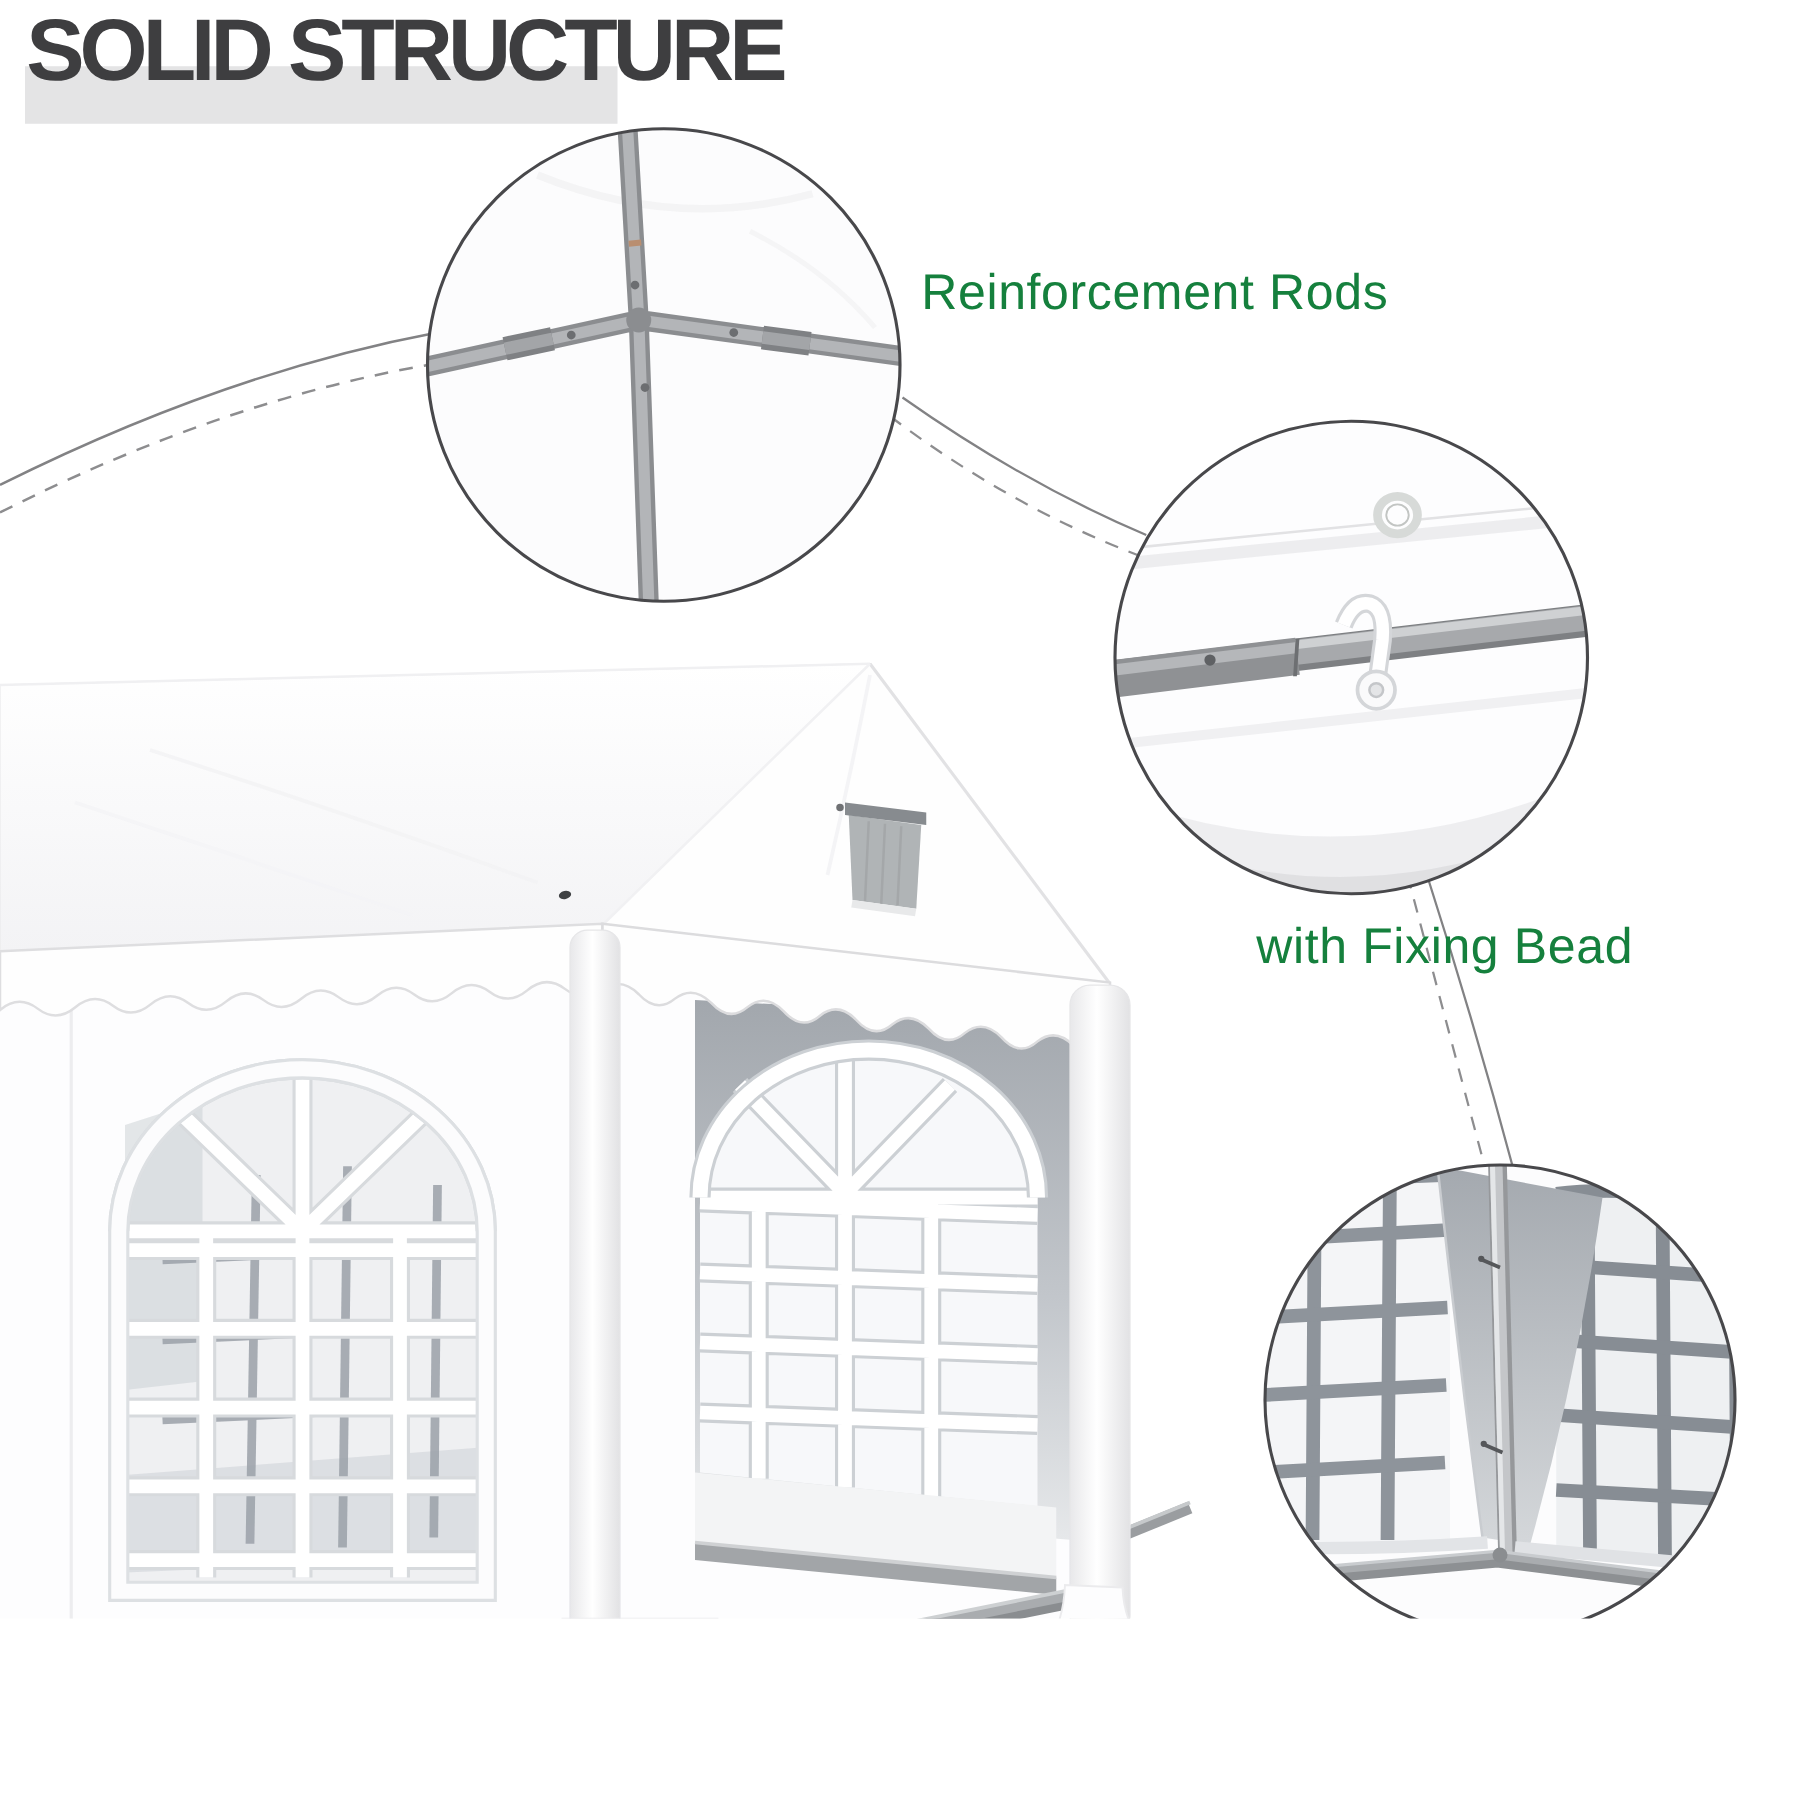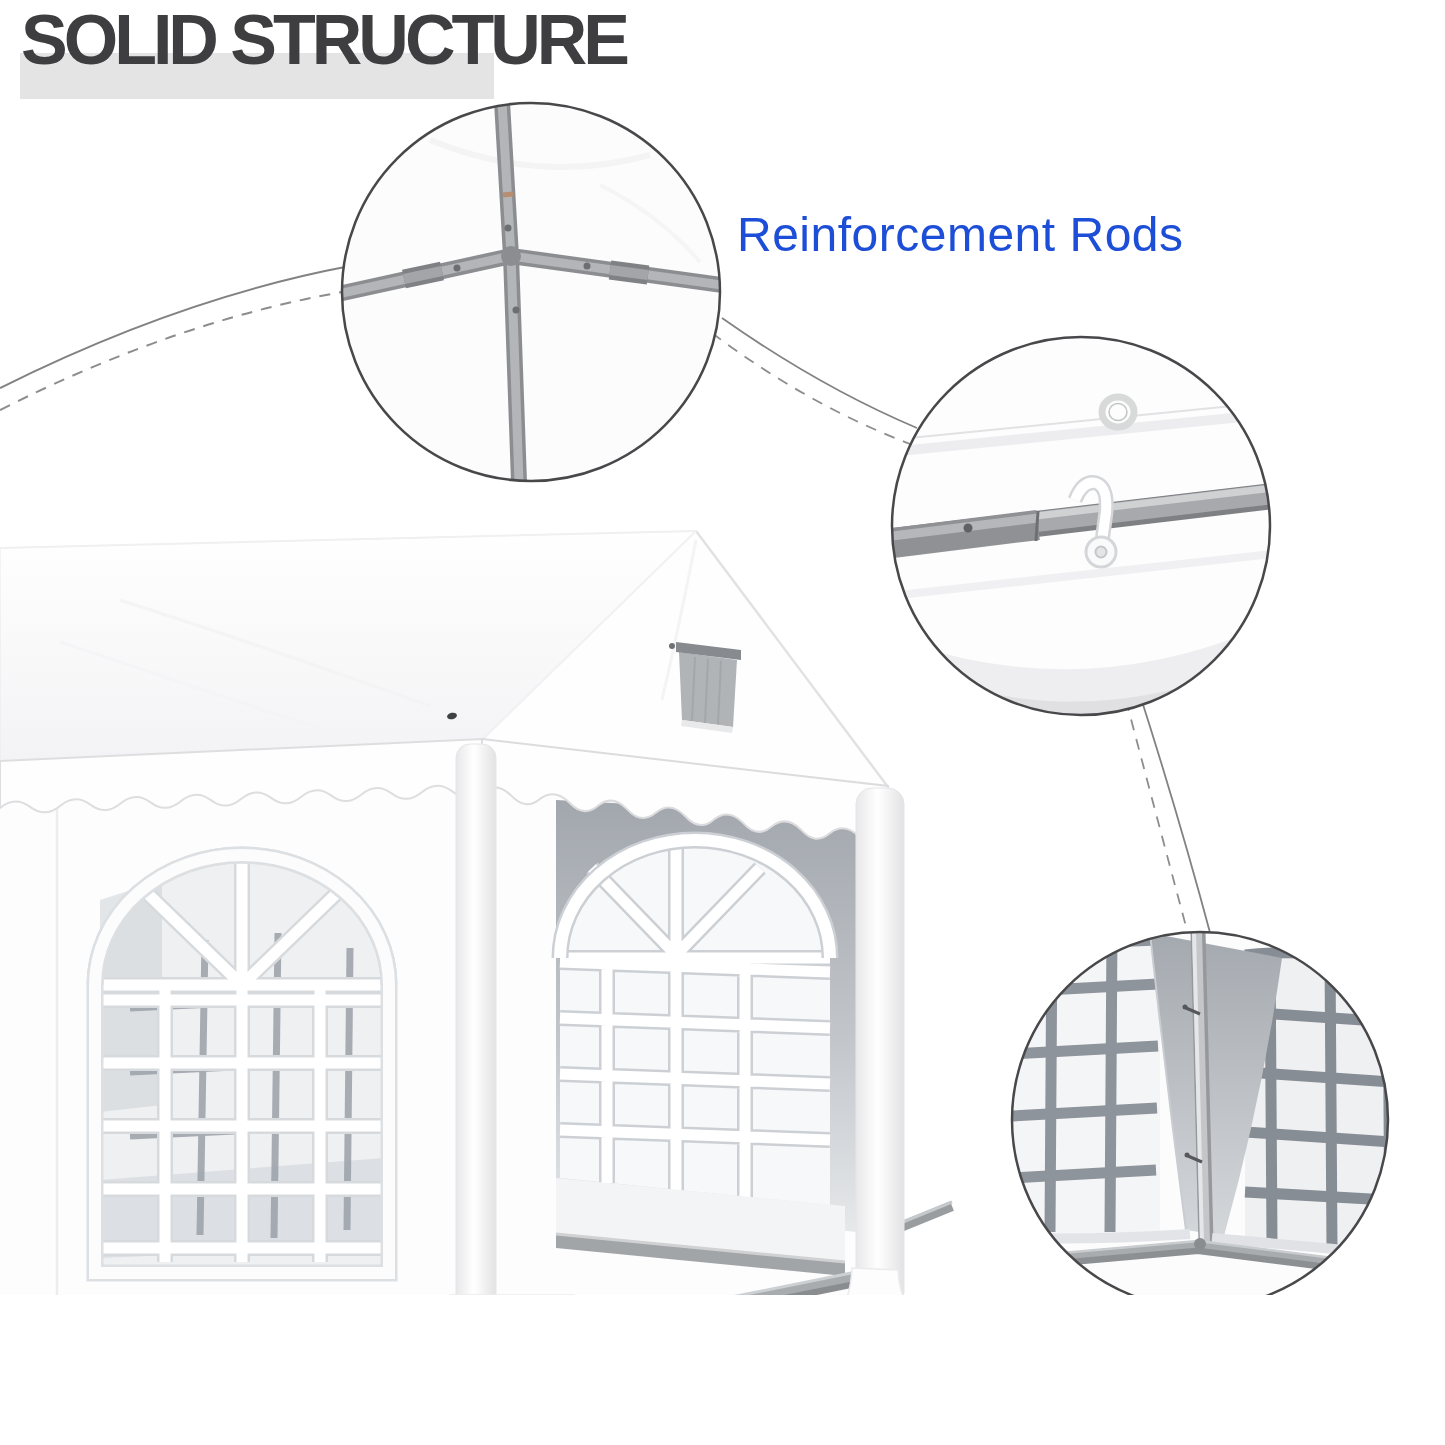--- a/index.html
+++ b/index.html
@@ -15,22 +15,22 @@
     position:absolute;left:21px;top:5px;z-index:3;
     font-size:70px;font-weight:700;letter-spacing:-4px;line-height:1;
     color:#3e3e40;white-space:nowrap;
   }
   .title-highlight{
     position:absolute;left:20px;top:53px;width:474px;height:46px;
     background:#e4e4e5;z-index:2;
   }
   .callout-label{
     position:absolute;z-index:4;
-    font-size:48px;font-weight:400;line-height:47px;letter-spacing:0.5px;
-    color:#1d4ed8;white-space:nowrap;
+    font-size:40px;font-weight:400;line-height:47px;letter-spacing:0.5px;
+    color:#15803d;white-space:nowrap;
   }
   .callout-label span{display:block;}
   #label-reinforcement{left:737px;top:211px;}
   #label-connector{left:1005px;top:734px;}
   #label-sidebottom{left:1073px;top:1326px;}
 </style>
 </head>
 <body>
 
 <div id="canvas">
@@ -289,15 +289,16 @@
         <path d="M1155,1297 Q1200,1314 1296,1294 Q1230,1308 1155,1297 Z" fill="#9da0a3"></path>
       </g>
       <circle cx="1200" cy="1120" r="188" fill="none" stroke="#48484b" stroke-width="2.5"></circle>
     </g>
   </svg>
 
   <div class="callout-label" id="label-reinforcement">
     <span>Reinforcement Rods</span>
   </div>
   <div class="callout-label" id="label-connector">
+    <span>with Fixing Bead</span>
   </div>
 
 </div>
 
 </body></html>

